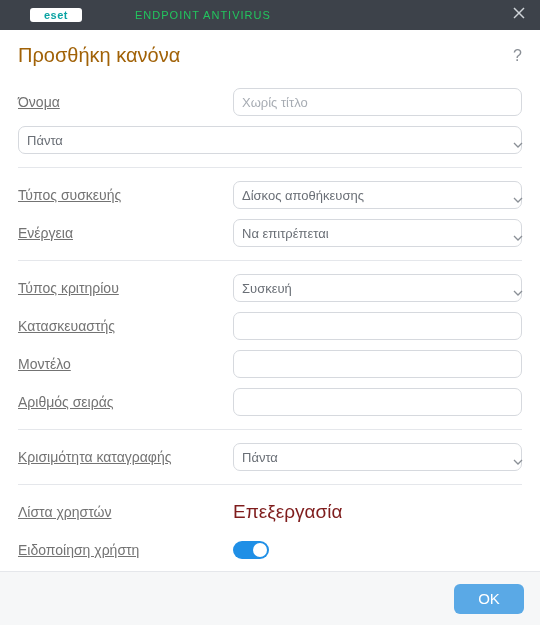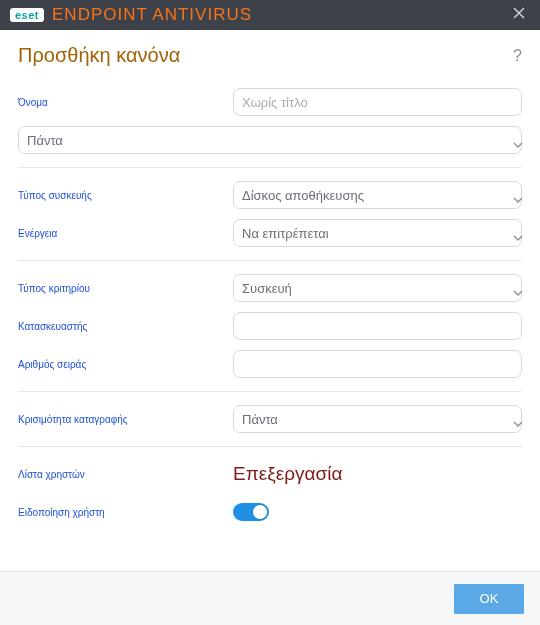--- a/index.html
+++ b/index.html
@@ -17,30 +17,32 @@
     display: flex;
     align-items: center;
     padding: 0 10px;
     color: #9ca3af;
   }
   .brand-badge {
     background: #fff;
     color: #0aa3a3;
     font-weight: 700;
     font-size: 11px;
-    padding: 1px 5px;
+    padding: 1px 14px;
     border-radius: 3px;
     letter-spacing: 0.5px;
     margin-right: 8px;
+    margin-left: 20px;
   }
   .brand-text {
-    font-size: 17px;
+    font-size: 11px;
     letter-spacing: 1px;
-    color: #f97316;
+    color: #22c55e;
     font-weight: 300;
+    margin-left: 45px;
   }
   .tb-spacer { flex: 1; }
   .close-icon {
     color: #cfd3d8;
     font-size: 16px;
     cursor: pointer;
     padding: 0 4px;
   }
   .content {
     padding: 14px 18px 0 18px;
@@ -62,22 +64,23 @@
     cursor: pointer;
   }
   .form-row {
     display: flex;
     align-items: center;
     min-height: 34px;
     padding: 0;
   }
   .form-label {
     width: 215px;
-    font-size: 10px;
-    color: #1d4ed8;
+    font-size: 14px;
+    color: #737373;
+    text-decoration: underline;
   }
   .form-ctrl {
     flex: 1;
   }
   .txt-input, .sel {
     width: 100%;
     height: 28px;
     border: 1px solid #d6d9de;
     border-radius: 7px;
     padding: 0 8px;
@@ -131,24 +134,24 @@
     background: #f6f7f8;
     display: flex;
     align-items: center;
     justify-content: flex-end;
     padding: 0 16px;
   }
   .ok-btn {
     background: #5aa9e6;
     color: #fff;
     border: none;
-    border-radius: 1px;
+    border-radius: 6px;
     height: 30px;
     min-width: 70px;
-    font-size: 13px;
+    font-size: 15px;
     cursor: pointer;
   }
   .rowgap { margin-bottom: 4px; }
 </style>
 </head>
 <body>
 
 <div class="titlebar">
   <span class="brand-badge">eset</span>
   <span class="brand-text">ENDPOINT ANTIVIRUS</span>
@@ -235,20 +238,26 @@
     </div>
   </div>
 
   <div class="form-row rowgap">
     <div class="form-label">Κατασκευαστής</div>
     <div class="form-ctrl">
       <input class="txt-input" style="">
     </div>
   </div>
 
+  <div class="form-row rowgap">
+    <div class="form-label">Μοντέλο</div>
+    <div class="form-ctrl">
+      <input class="txt-input" style="">
+    </div>
+  </div>
 
   <div class="form-row">
     <div class="form-label">Αριθμός σειράς</div>
     <div class="form-ctrl">
       <input class="txt-input" style="">
     </div>
   </div>
 
   <hr class="divider">
 

